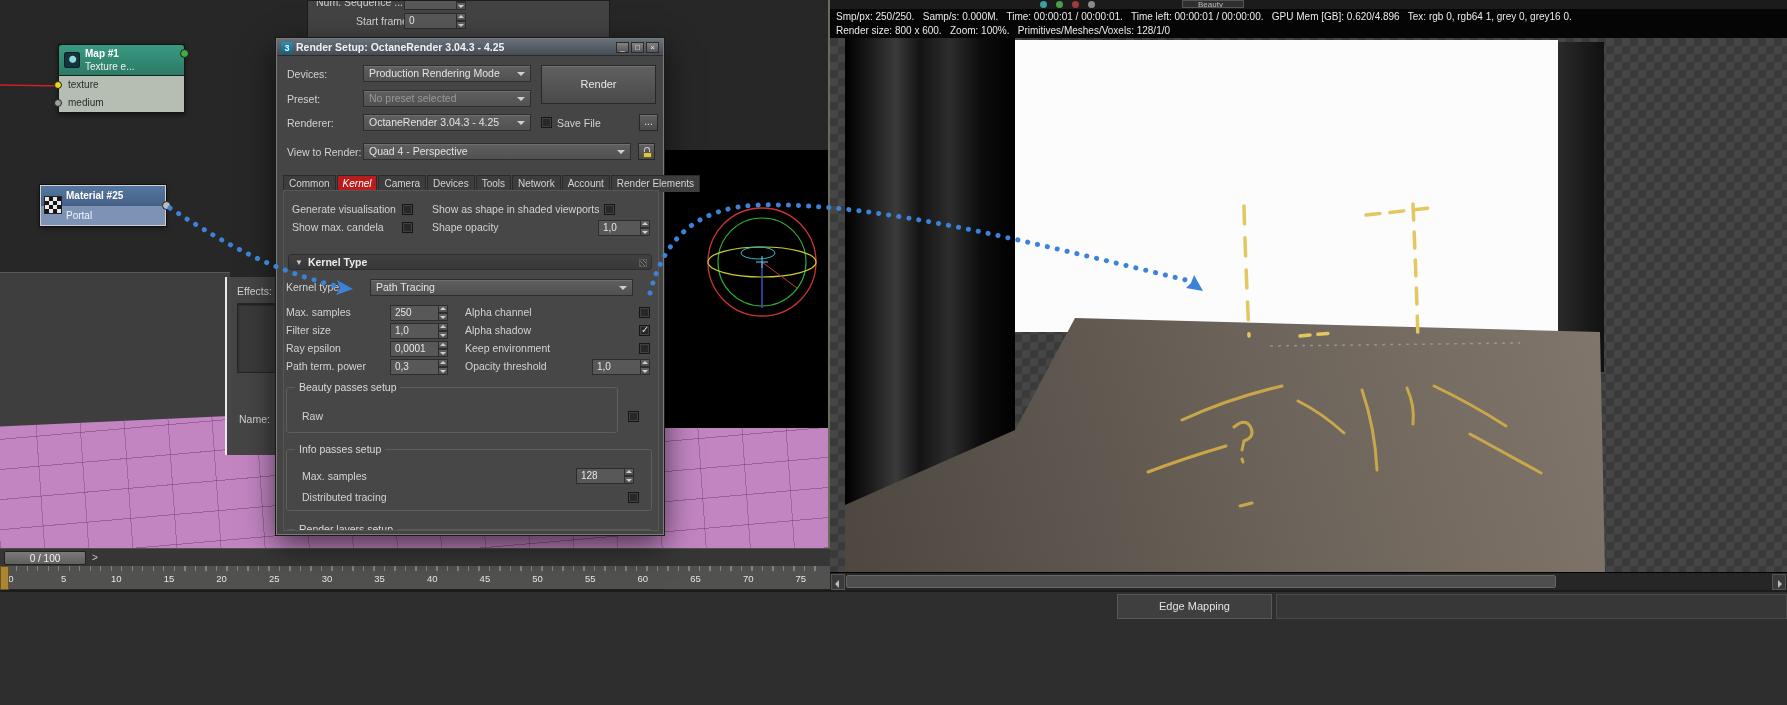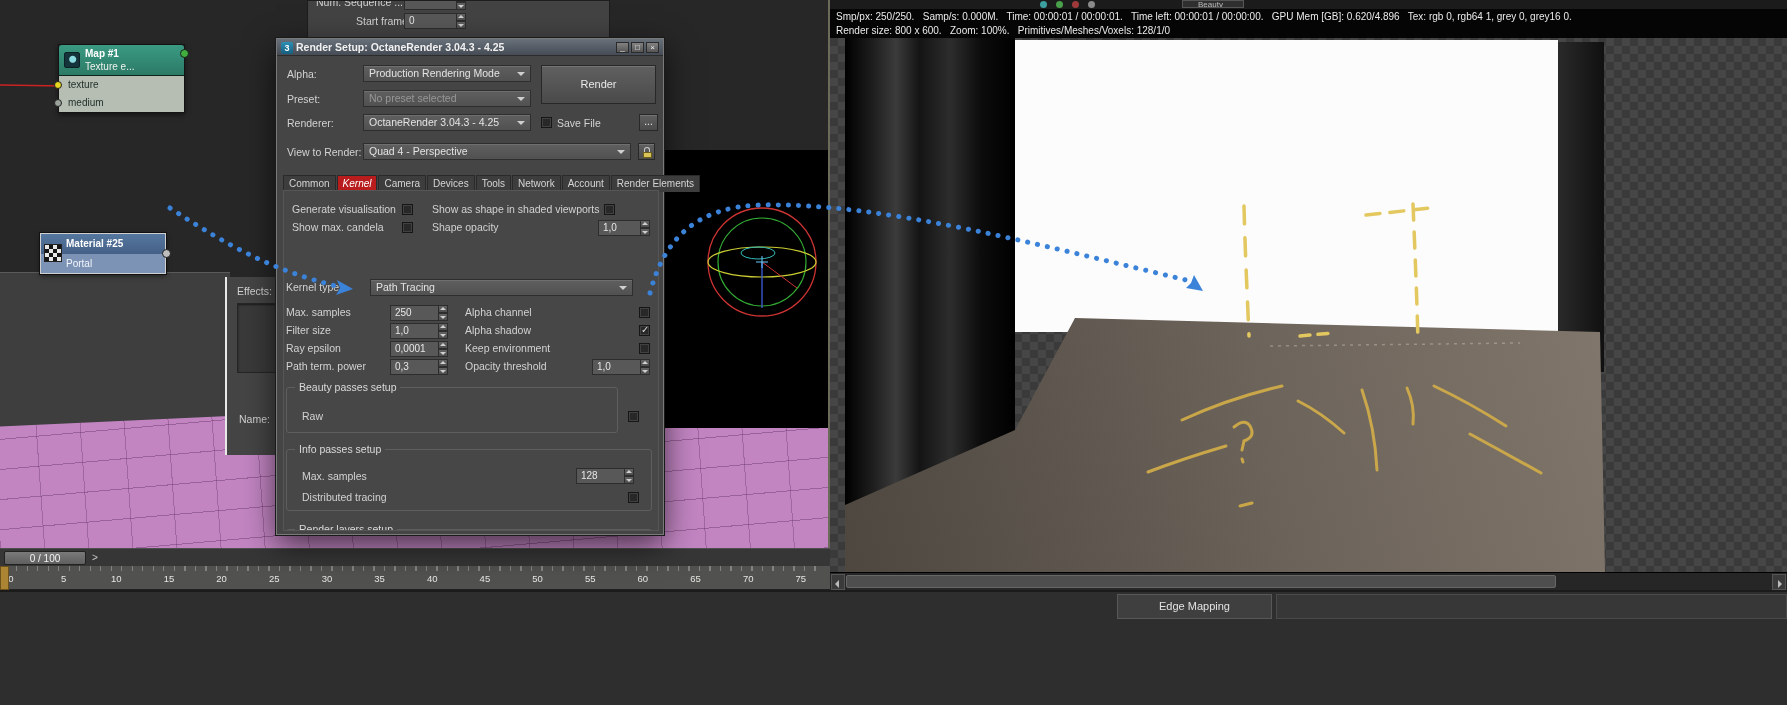--- a/index.html
+++ b/index.html
@@ -153,21 +153,21 @@
         <span class="slot-dot" style="background:#e8d51e;"></span>
         <span>texture</span>
       </div>
       <div class="slot-row">
         <span class="slot-dot" style="background:#9aa39a;"></span>
         <span>medium</span>
       </div>
     </div>
   </div>
 
-  <div class="node" id="node-material" style="z-index:5;margin-top:48px;">
+  <div class="node" id="node-material" style="z-index:5;">
     <span class="abs checker-sm" style="left:3px;top:10px;width:18px;height:18px;z-index:2;border:1px solid #222;"></span>
     <div class="r1">Material #25</div>
     <div class="r2">Portal</div>
     <span class="out-dot" style="right:-6px;top:15px;background:#bdbdbd;"></span>
   </div>
 
   <div id="seq-panel" class="abs" style="z-index:6;">
     <span class="lbl" style="left:8px;top:-5px;">Num. Sequence ...</span>
     <span class="spin" style="left:96px;top:-7px;width:62px;">
       <span class="val"></span>
@@ -223,21 +223,21 @@
 
   <div id="dlg" class="abs" style="z-index:10;">
     <div id="dlg-title">
       <span id="dlg-icon">3</span>
       <span class="txt">Render Setup: OctaneRender 3.04.3 - 4.25</span>
       <span class="winbtn" style="right:34px;">_</span>
       <span class="winbtn" style="right:19px;">□</span>
       <span class="winbtn" style="right:4px;">×</span>
     </div>
 
-    <span class="lbl" style="left:10px;top:29px;">Alpha:</span>
+    <span class="lbl" style="left:10px;top:29px;">Devices:</span>
     <span class="dd" style="left:86px;top:26px;width:168px;">Production Rendering Mode</span>
     <span class="btn" style="left:264px;top:26px;width:115px;height:39px;font-size:11px;line-height:37px;">Render</span>
 
     <span class="lbl" style="left:10px;top:54px;">Preset:</span>
     <span class="dd grayed" style="left:86px;top:51px;width:168px;">No preset selected</span>
 
     <span class="lbl" style="left:10px;top:78px;">Renderer:</span>
     <span class="dd" style="left:86px;top:75px;width:168px;">OctaneRender 3.04.3 - 4.25</span>
     <span class="cb" style="left:264px;top:78px;"></span>
     <span class="lbl" style="left:280px;top:78px;">Save File</span>
@@ -265,20 +265,24 @@
       <span class="cb" style="left:118px;top:31px;"></span>
       <span class="lbl" style="left:148px;top:30px;">Shape opacity</span>
       <span class="spin" style="left:314px;top:29px;width:52px;">
         <span class="val">1,0</span>
           <span class="btns">
             <i class="up"></i>
             <i class="dn"></i>
           </span>
       </span>
 
+      <div class="rollout" style="left:4px;top:63px;width:364px;height:16px;">
+        <span class="chev">▼</span><span>Kernel Type</span>
+        <span class="handle-ic"></span>
+      </div>
 
       <span class="lbl" style="left:2px;top:90px;">Kernel type</span>
       <span class="dd" style="left:86px;top:88px;width:263px;">Path Tracing</span>
 
       <span class="lbl" style="left:2px;top:115px;">Max. samples</span>
       <span class="spin" style="left:106px;top:114px;width:58px;">
           <span class="val">250</span>
           <span class="btns">
             <i class="up"></i>
             <i class="dn"></i>

